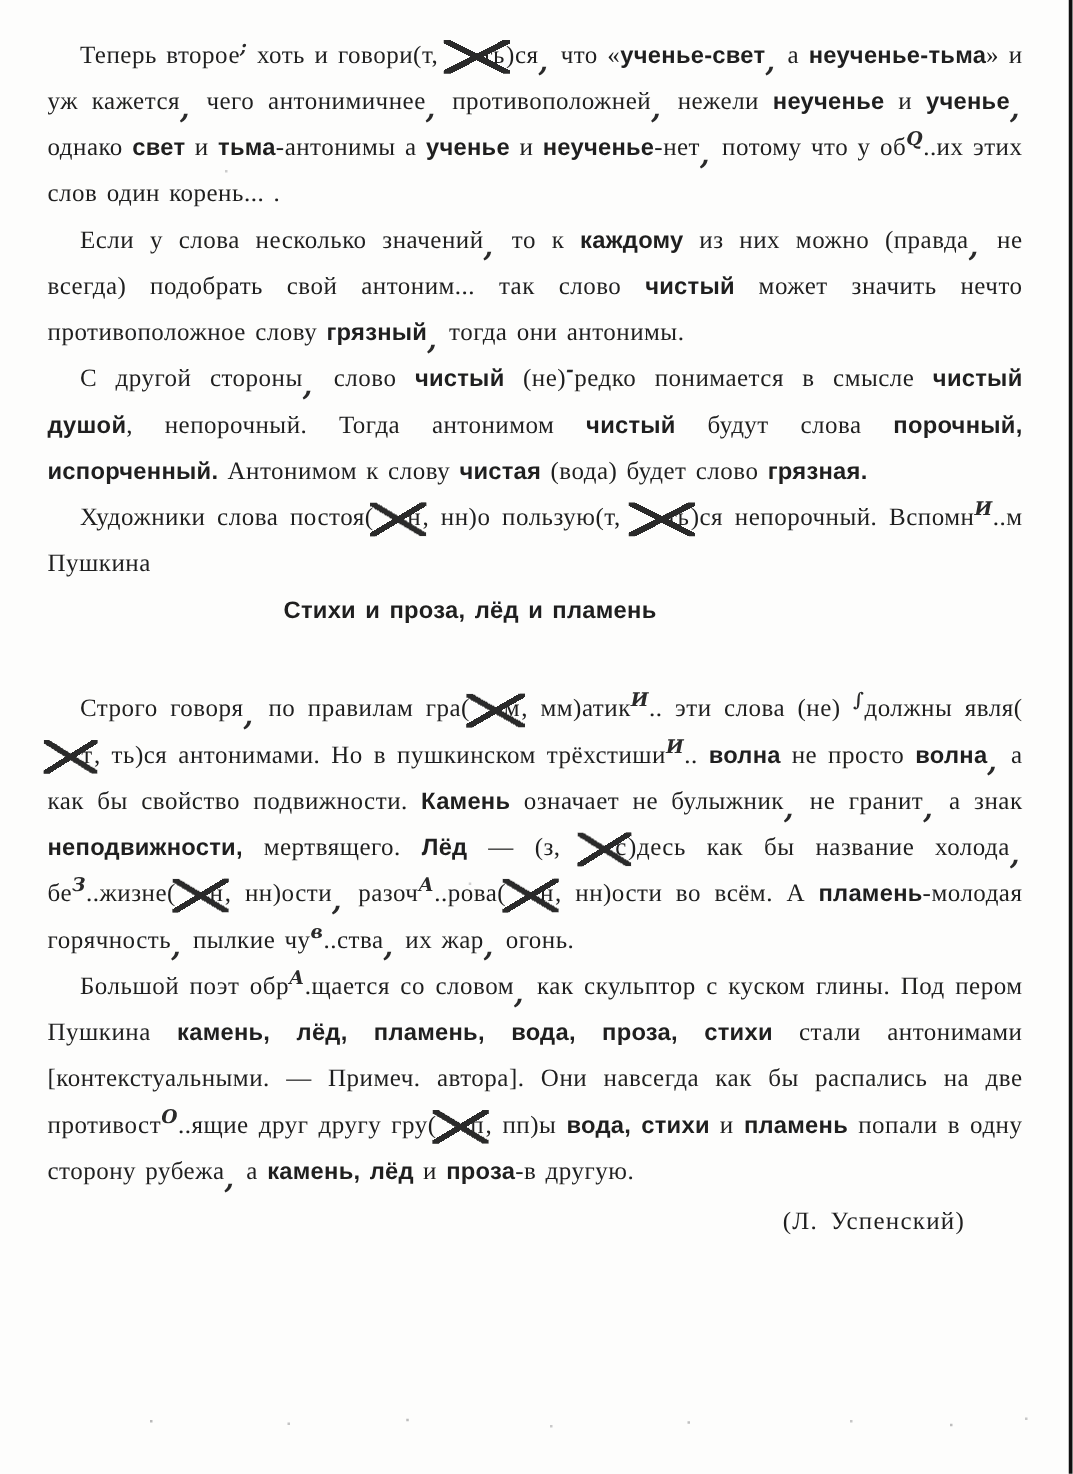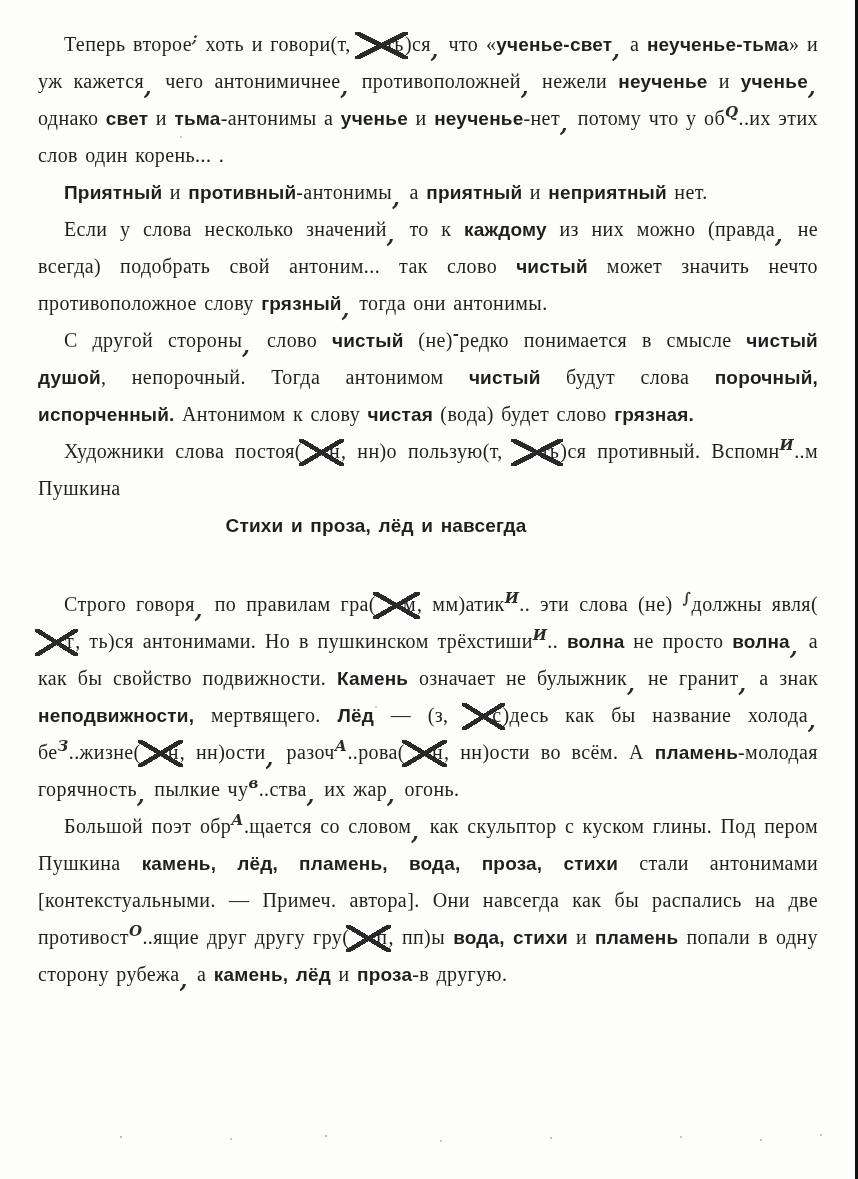--- a/index.html
+++ b/index.html
@@ -89,25 +89,25 @@
                 430px 1px #c0c0c0, 560px 0 #c6c6c6, 640px 3px #bdbdbd,
                 700px -2px #c8c8c8, 255px -430px #d0d0d0, 60px -1000px #cccccc;
   }
 </style>
 </head>
 <body>
 
 <div class="page">
   <div>
       <p class="block para indent"><span class="seg-n">Теперь второе</span><span class="seg-h">;</span><span class="seg-n"> хоть и говори(т, </span><span class="seg-x">ть</span><span class="seg-n">)ся</span><span class="seg-c">,</span><span class="seg-n"> что «</span><span class="seg-e">ученье-свет</span><span class="seg-c">,</span><span class="seg-n"> а </span><span class="seg-e">неученье-тьма</span><span class="seg-n">» и уж кажется</span><span class="seg-c">,</span><span class="seg-n"> чего антонимичнее</span><span class="seg-c">,</span><span class="seg-n"> противоположней</span><span class="seg-c">,</span><span class="seg-n"> нежели </span><span class="seg-e">неученье</span><span class="seg-n"> и </span><span class="seg-e">ученье</span><span class="seg-c">,</span><span class="seg-n"> однако </span><span class="seg-e">свет</span><span class="seg-n"> и </span><span class="seg-e">тьма</span><span class="seg-n">-антонимы а </span><span class="seg-e">ученье</span><span class="seg-n"> и </span><span class="seg-e">неученье</span><span class="seg-n">-нет</span><span class="seg-c">,</span><span class="seg-n"> потому что у об</span><span class="seg-h">Q</span><span class="seg-n">..их этих слов один корень... .</span></p>
-      <p class="block para indent"><span class="seg-e">Приятный</span><span class="seg-n"> и </span><span class="seg-e">противный</span><span class="seg-n">-антонимы</span><span class="seg-c">,</span><span class="seg-n"> а </span><span class="seg-e">приятный</span><span class="seg-n"> и </span><span class="seg-e">неприятный</span><span class="seg-n"> нет.</span></p>
       <p class="block para indent"><span class="seg-n">Если у слова несколько значений</span><span class="seg-c">,</span><span class="seg-n"> то к </span><span class="seg-e">каждому</span><span class="seg-n"> из них можно (правда</span><span class="seg-c">,</span><span class="seg-n"> не всегда) подобрать свой антоним... так слово </span><span class="seg-e">чистый</span><span class="seg-n"> может значить нечто противоположное слову </span><span class="seg-e">грязный</span><span class="seg-c">,</span><span class="seg-n"> тогда они антонимы.</span></p>
       <p class="block para indent"><span class="seg-n">С другой стороны</span><span class="seg-c">,</span><span class="seg-n"> слово </span><span class="seg-e">чистый</span><span class="seg-n"> (не)</span><span class="seg-h">-</span><span class="seg-n">редко понимается в смысле </span><span class="seg-e">чистый душой</span><span class="seg-n">, непорочный. Тогда антонимом </span><span class="seg-e">чистый</span><span class="seg-n"> будут слова </span><span class="seg-e">порочный, испорченный.</span><span class="seg-n"> Антонимом к слову </span><span class="seg-e">чистая</span><span class="seg-n"> (вода) будет слово </span><span class="seg-e">грязная.</span></p>
-      <p class="block para indent"><span class="seg-n">Художники слова постоя(</span><span class="seg-x">н</span><span class="seg-n">, нн)о пользую(т, </span><span class="seg-x">ть</span><span class="seg-n">)ся противный. Вспомн</span><span class="seg-h">И</span><span class="seg-n">..м Пушкина</span></p>
-      <p class="block verse"><span class="seg-e">Стихи и проза, лёд и навсегда</span></p>
+      <p class="block para indent"><span class="seg-n">Художники слова постоя(</span><span class="seg-x">н</span><span class="seg-n">, нн)о пользую(т, </span><span class="seg-x">ть</span><span class="seg-n">)ся непорочный. Вспомн</span><span class="seg-h">И</span><span class="seg-n">..м Пушкина</span></p>
+      <p class="block verse"><span class="seg-e">Стихи и проза, лёд и пламень</span></p>
       <p class="block para indent gap"><span class="seg-n">Строго говоря</span><span class="seg-c">,</span><span class="seg-n"> по правилам гра(</span><span class="seg-x">м</span><span class="seg-n">, мм)атик</span><span class="seg-h">И</span><span class="seg-n">.. эти слова (не) </span><span class="seg-h">∫</span><span class="seg-n">должны явля(</span><span class="seg-x">т</span><span class="seg-n">, ть)ся антонимами. Но в пушкинском трёхстиши</span><span class="seg-h">И</span><span class="seg-n">.. </span><span class="seg-e">волна</span><span class="seg-n"> не просто </span><span class="seg-e">волна</span><span class="seg-c">,</span><span class="seg-n"> а как бы свойство подвижности. </span><span class="seg-e">Камень</span><span class="seg-n"> означает не булыжник</span><span class="seg-c">,</span><span class="seg-n"> не гранит</span><span class="seg-c">,</span><span class="seg-n"> а знак </span><span class="seg-e">неподвижности,</span><span class="seg-n"> мертвящего. </span><span class="seg-e">Лёд</span><span class="seg-n"> — (з, </span><span class="seg-x">с</span><span class="seg-n">)десь как бы название холода</span><span class="seg-c">,</span><span class="seg-n"> бе</span><span class="seg-h">З</span><span class="seg-n">..жизне(</span><span class="seg-x">н</span><span class="seg-n">, нн)ости</span><span class="seg-c">,</span><span class="seg-n"> разоч</span><span class="seg-h">А</span><span class="seg-n">..рова(</span><span class="seg-x">н</span><span class="seg-n">, нн)ости во всём. А </span><span class="seg-e">пламень</span><span class="seg-n">-молодая горячность</span><span class="seg-c">,</span><span class="seg-n"> пылкие чу</span><span class="seg-h">в</span><span class="seg-n">..ства</span><span class="seg-c">,</span><span class="seg-n"> их жар</span><span class="seg-c">,</span><span class="seg-n"> огонь.</span></p>
       <p class="block para indent"><span class="seg-n">Большой поэт обр</span><span class="seg-h">А</span><span class="seg-n">.щается со словом</span><span class="seg-c">,</span><span class="seg-n"> как скульптор с куском глины. Под пером Пушкина </span><span class="seg-e">камень, лёд, пламень, вода, проза, стихи</span><span class="seg-n"> стали антонимами [контекстуальными. — </span><span class="seg-i">Примеч. автора</span><span class="seg-n">]. Они навсегда как бы распались на две противост</span><span class="seg-h">О</span><span class="seg-n">..ящие друг другу гру(</span><span class="seg-x">п</span><span class="seg-n">, пп)ы </span><span class="seg-e">вода, стихи</span><span class="seg-n"> и </span><span class="seg-e">пламень</span><span class="seg-n"> попали в одну сторону рубежа</span><span class="seg-c">,</span><span class="seg-n"> а </span><span class="seg-e">камень, лёд</span><span class="seg-n"> и </span><span class="seg-e">проза</span><span class="seg-n">-в другую.</span></p>
     </div>
+  <p class="attribution">(Л. Успенский)</p>
 
 </div>
 
 <div class="scan-edge"></div>
 <div class="scan-noise"></div>
 
 </body></html>

